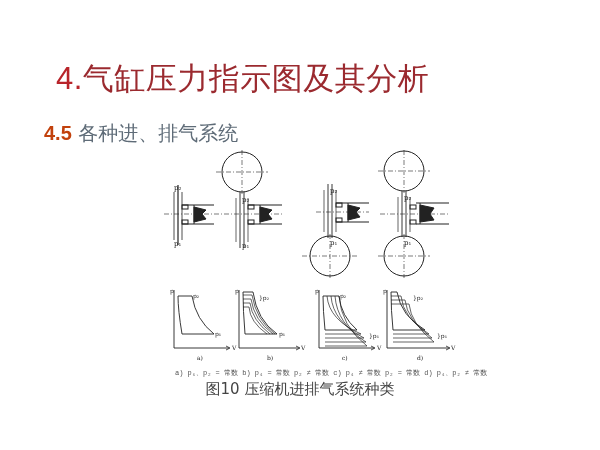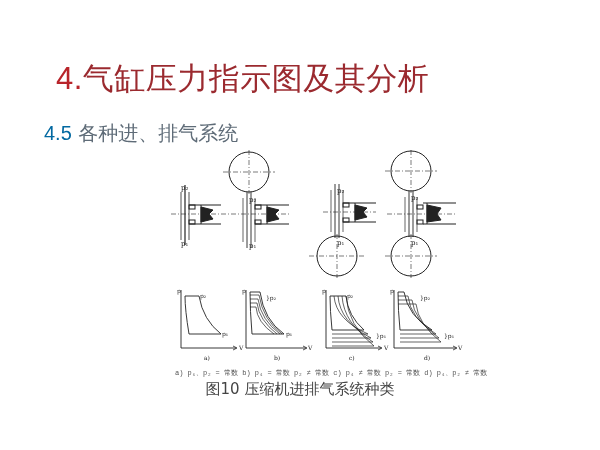--- a/index.html
+++ b/index.html
@@ -1,21 +1,21 @@
 <!DOCTYPE html>
 <html><head>
 <meta charset="utf-8">
 <style>
   html, body { margin: 0; padding: 0; background: #ffffff; }
   body { width: 600px; height: 450px; position: relative; overflow: hidden; font-family: "DejaVu Sans", sans-serif; }
   .slide-title { position: absolute; left: 44px; top: 58px; font-size: 31px; color: #9b2a2f; letter-spacing: 0.5px; white-space: nowrap; margin-left: 12px; }
   .slide-title .num { color: #b8242a; font-family: "Liberation Sans", sans-serif; font-weight: normal; }
   .subtitle { position: absolute; left: 44px; top: 120px; font-size: 20px; color: #5f6c78; white-space: nowrap; }
-  .subtitle .num { font-family: "Liberation Sans", sans-serif; color: #0369a1; }
-  .figure { position: absolute; left: 171px; top: 150px; width: 300px; height: 235px; }
+  .subtitle .num { font-family: "Liberation Sans", sans-serif; color: #c2410c; font-weight: bold; }
+  .figure { position: absolute; left: 164px; top: 150px; width: 300px; height: 235px; }
   .caption { position: absolute; left: 0; width: 600px; top: 380px; text-align: center; font-size: 15px; color: #444; }
   .subcaption { position: absolute; left: 175px; top: 368px; font-size: 7px; color: #555; white-space: nowrap; font-family: Liberation Mono, monospace; }
   svg text { font-family: "DejaVu Serif", serif; }
 </style>
 </head>
 <body>
 
 <div class="slide-title">
   <span class="num">4.</span><span>气缸压力指示图及其分析</span>
 </div>

